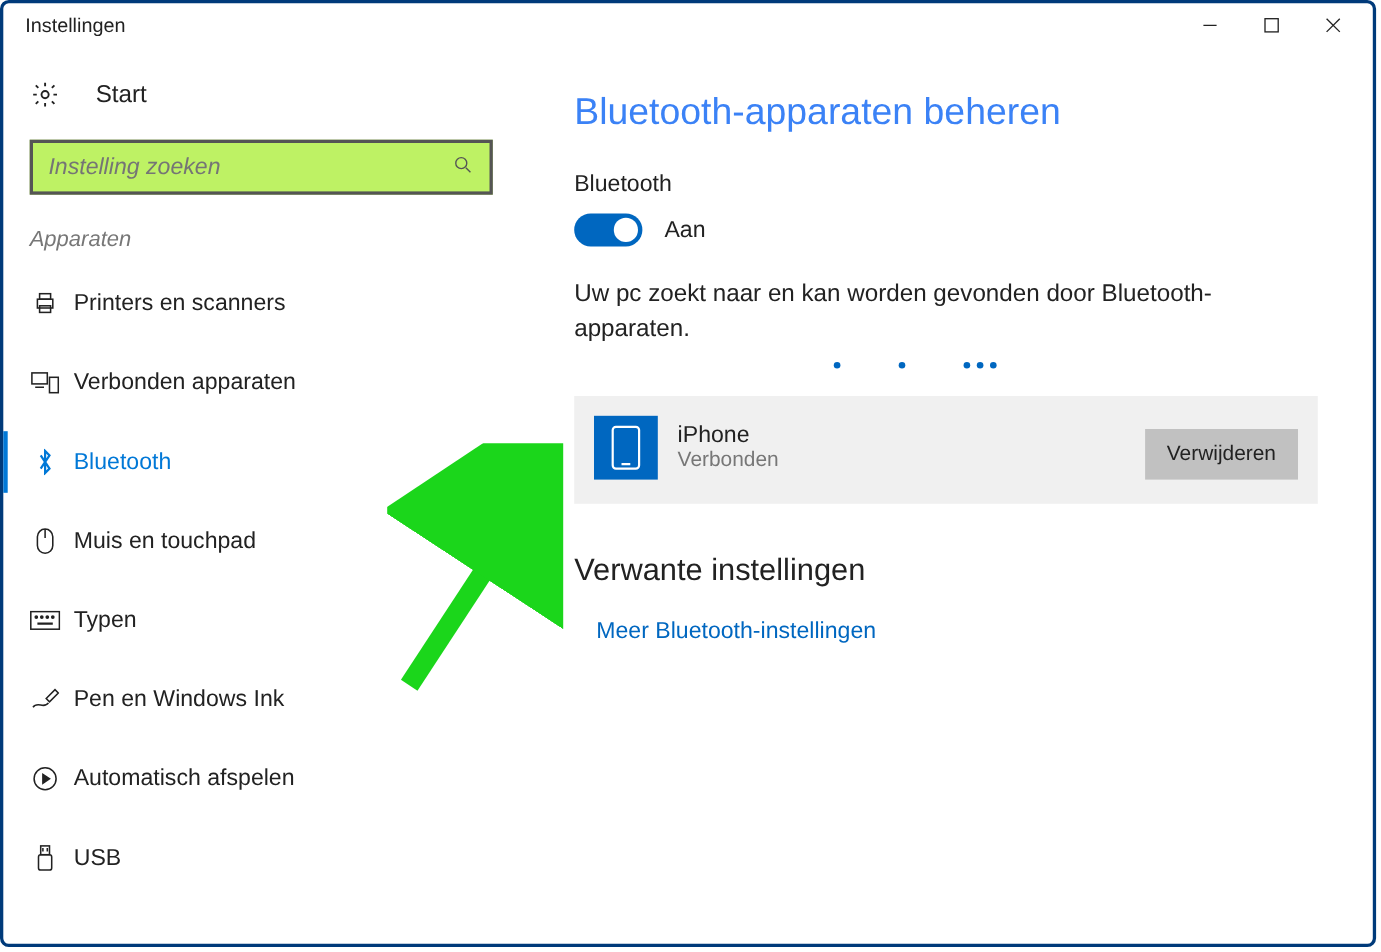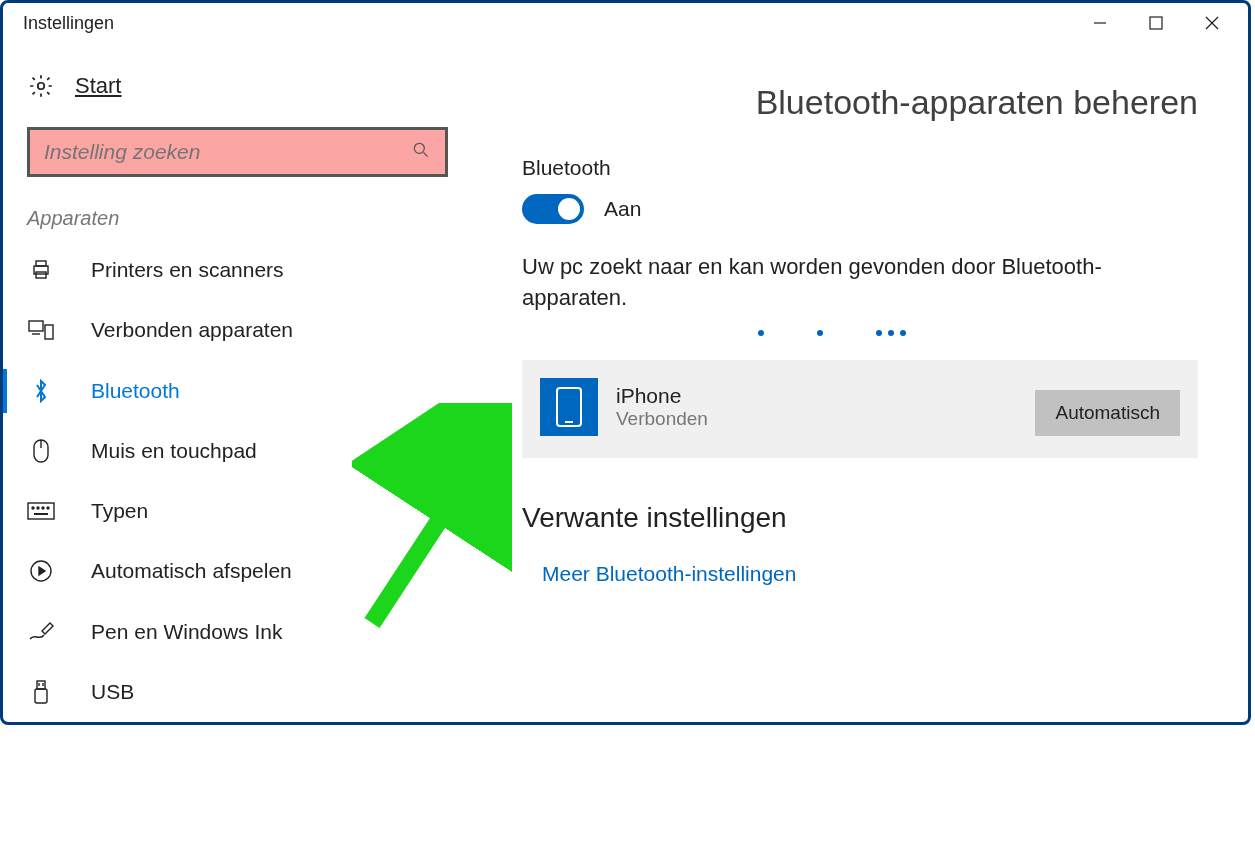--- a/index.html
+++ b/index.html
@@ -5,21 +5,21 @@
   * { box-sizing: border-box; margin: 0; padding: 0; }
   body {
     font-family: "Segoe UI", Tahoma, sans-serif;
     background: #ffffff;
     width: 1255px;
     height: 865px;
     overflow: hidden;
   }
   .window {
     width: 1251px;
-    height: 725px;
+    height: 861px;
     border: 3px solid #003a7a;
     border-radius: 8px;
     background: #fff;
     position: relative;
     display: flex;
     flex-direction: column;
   }
   .titlebar {
     height: 40px;
     display: flex;
@@ -51,41 +51,40 @@
   }
   .sidebar {
     width: 470px;
     padding: 20px 0 0 0;
     display: flex;
     flex-direction: column;
   }
   .start-row {
     display: flex;
     align-items: center;
-    gap: 20px;
+    gap: 32px;
     padding: 10px 0 10px 24px;
     cursor: pointer;
     font-size: 22px;
     color: #222;
-    text-decoration: underline;
   }
   .start-row .icon, .sidebar-item .icon {
     width: 28px;
     display: flex;
     align-items: center;
     justify-content: center;
   }
   .search-wrap {
     padding: 18px 24px 0 24px;
   }
   .search-box {
     width: 100%;
     height: 50px;
     border: 3px solid #555;
-    background: #fca5a5;
+    background: #bef264;
     display: flex;
     align-items: center;
     padding: 0 14px;
   }
   .search-box input {
     flex: 1;
     border: none;
     outline: none;
     font-size: 21px;
     font-style: italic;
@@ -95,21 +94,21 @@
   .search-icon svg { stroke: #555; stroke-width: 1.5; fill: none; }
   .section-header {
     font-size: 20px;
     color: #777;
     padding: 30px 0 10px 24px;
     font-style: italic;
   }
   .sidebar-item {
     display: flex;
     align-items: center;
-    gap: 36px;
+    gap: 12px;
     padding: 0 0 0 24px;
     height: 72px;
     font-size: 21px;
     color: #222;
     cursor: pointer;
     position: relative;
   }
   .sidebar-item.selected {
     color: #0078d7;
   }
@@ -125,23 +124,22 @@
   .sidebar-item .icon svg { stroke: #222; stroke-width: 1.4; fill: none; }
   .sidebar-item.selected .icon svg { stroke: #0078d7; fill: #0078d7; }
   .main {
     flex: 1;
     padding: 40px 50px 0 50px;
     position: relative;
   }
   .page-title {
     font-size: 34px;
     font-weight: 400;
-    color: #404040;
+    color: #3b82f6;
     margin-bottom: 34px;
-    text-align: right;
   }
   .sub-label {
     font-size: 21px;
     color: #222;
     margin-bottom: 14px;
   }
   .toggle-row {
     display: flex;
     align-items: center;
     gap: 20px;
@@ -344,36 +342,36 @@
               <circle cx="16" cy="6" r="1" fill="#222"></circle>
               <circle cx="21" cy="6" r="1" fill="#222"></circle>
               <line x1="7" y1="12" x2="21" y2="12" stroke-width="2"></line>
             </svg>
         </span>
         <span>Typen</span>
       </div>
 
       <div class="sidebar-item">
         <span class="icon">
+          <svg width="26" height="22" viewBox="0 0 26 22">
+              <path d="M2 18 C 6 12, 12 20, 16 14"></path>
+              <path d="M14 10 L22 2 L25 5 L17 13 Z"></path>
+            </svg>
+        </span>
+        <span>Pen en Windows Ink</span>
+      </div>
+
+      <div class="sidebar-item">
+        <span class="icon">
           <svg width="24" height="24" viewBox="0 0 24 24">
               <circle cx="12" cy="12" r="10"></circle>
               <polygon points="10,8 16,12 10,16" fill="#222"></polygon>
             </svg>
         </span>
         <span>Automatisch afspelen</span>
-      </div>
-
-      <div class="sidebar-item">
-        <span class="icon">
-          <svg width="26" height="22" viewBox="0 0 26 22">
-              <path d="M2 18 C 6 12, 12 20, 16 14"></path>
-              <path d="M14 10 L22 2 L25 5 L17 13 Z"></path>
-            </svg>
-        </span>
-        <span>Pen en Windows Ink</span>
       </div>
 
       <div class="sidebar-item">
         <span class="icon">
           <svg width="16" height="26" viewBox="0 0 16 26">
               <rect x="4" y="2" width="8" height="8"></rect>
               <rect x="2" y="10" width="12" height="14" rx="2"></rect>
               <line x1="6" y1="4" x2="6" y2="7"></line>
               <line x1="10" y1="4" x2="10" y2="7"></line>
             </svg>
@@ -402,21 +400,21 @@
             <svg width="30" height="42" viewBox="0 0 30 42">
                 <rect x="3" y="2" width="24" height="38" rx="3"></rect>
                 <line x1="11" y1="36" x2="19" y2="36" stroke-width="2"></line>
               </svg>
           </div>
           <div>
             <div class="device-name">iPhone</div>
             <div class="device-status">Verbonden</div>
           </div>
         </div>
-        <button class="remove-btn">Automatisch</button>
+        <button class="remove-btn">Verwijderen</button>
       </div>
 
       <h2 class="related-title">Verwante instellingen</h2>
       <a class="related-link">Meer Bluetooth-instellingen</a>
 
       <svg class="arrow-annotation" width="160" height="240">
         <defs>
           <marker id="ah" markerWidth="14" markerHeight="14" refX="3" refY="6" orient="auto">
             <path d="M0,0 L0,12 L14,6 Z" fill="#1bd61b"></path>
           </marker>

